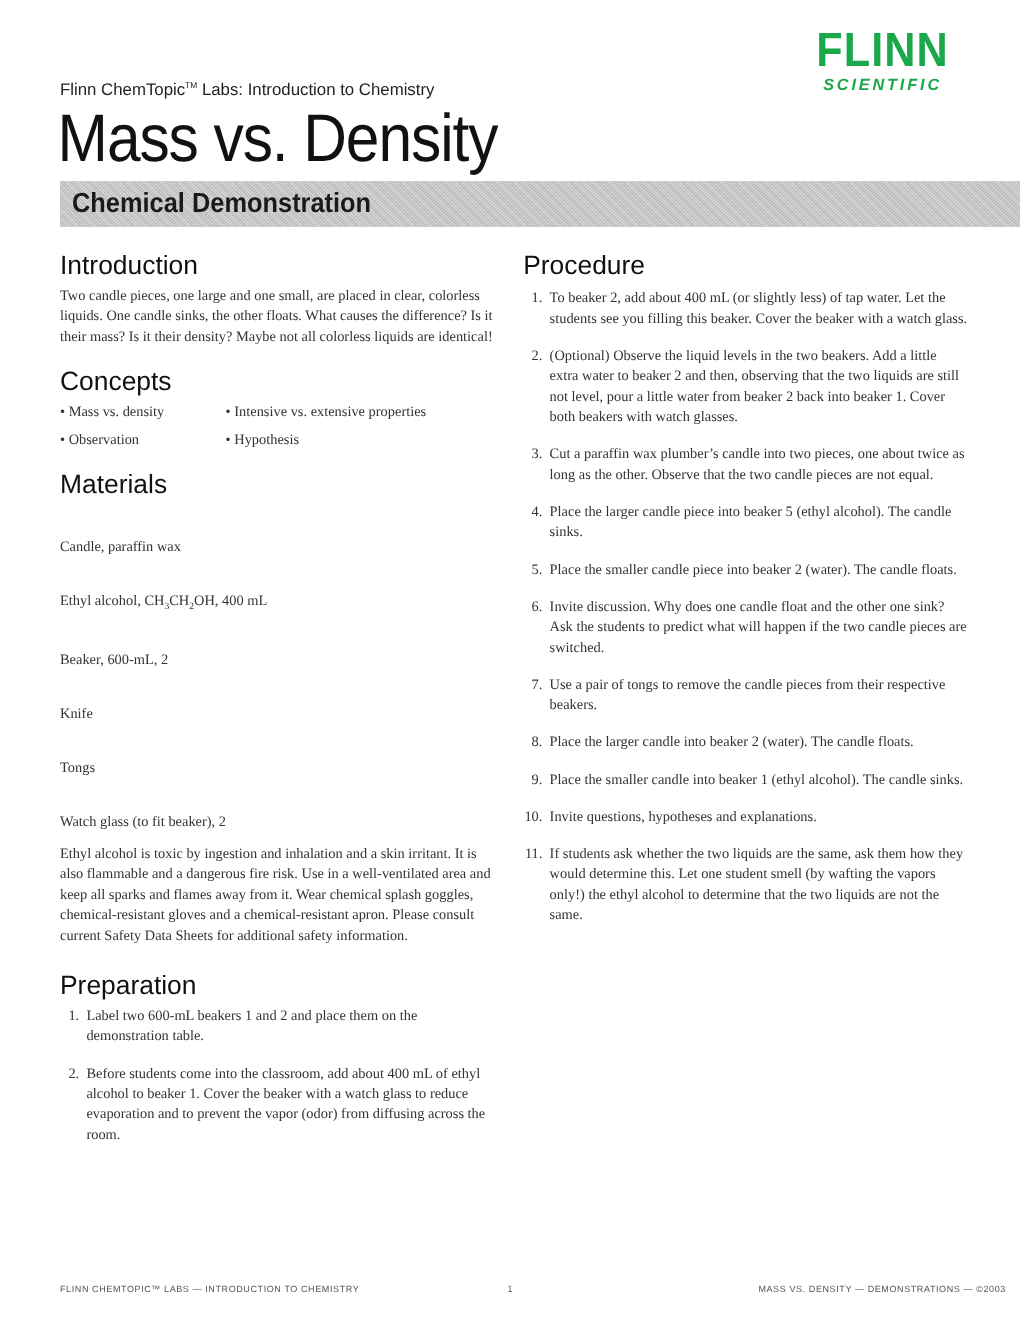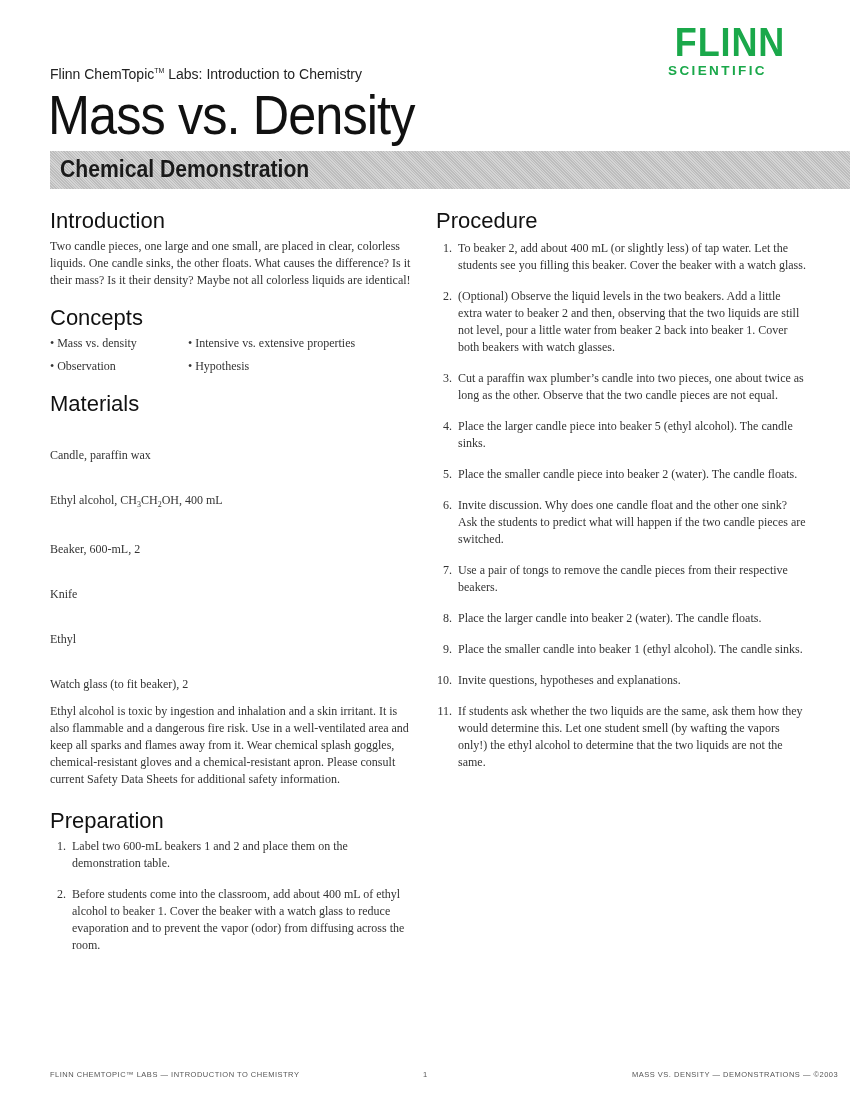--- a/index.html
+++ b/index.html
@@ -1,21 +1,21 @@
 <!DOCTYPE html>
 <html><head>
 <meta charset="utf-8">
 <style>
   html, body { margin: 0; padding: 0; background: #ffffff; }
   body { width: 850px; height: 1100px; position: relative; overflow: hidden; color: #111; }
   .sans { font-family: "Liberation Sans", "DejaVu Sans", sans-serif; }
 
-  .logo { position: absolute; left: 668px; top: 24px; width: 135px; text-align: left; color: #1aa84a; }
+  .logo { position: absolute; left: 668px; top: 24px; width: 135px; text-align: center; color: #1aa84a; }
   .logo-top { font-family: "Liberation Sans", sans-serif; font-weight: bold; font-size: 40px; line-height: 36px; letter-spacing: 1px; transform: scaleX(0.9); }
-  .logo-bottom { font-family: "Liberation Sans", sans-serif; font-weight: bold; font-size: 13.5px; letter-spacing: 2.4px; margin-top: 3px; }
+  .logo-bottom { font-family: "Liberation Sans", sans-serif; font-weight: bold; font-size: 13.5px; letter-spacing: 2.4px; margin-top: 3px; font-style: italic; }
 
   .series { position: absolute; left: 50px; top: 66px; font-size: 14px; color: #222; }
   .series sup { font-size: 7px; }
   .title { position: absolute; left: 48px; top: 82px; font-size: 56px; font-weight: normal; letter-spacing: -1px; color: #111; transform: scaleX(0.9); transform-origin: left; }
 
   .band { position: absolute; left: 50px; top: 151px; width: 816px; height: 38px; background: #c9c9c9;
           background-image: repeating-linear-gradient(45deg, #bdbdbd 0 1px, #d4d4d4 1px 2px); }
   .band span { position: absolute; left: 10px; top: 5px; font-size: 23px; font-weight: bold; color: #1a1a1a; transform: scaleX(0.92); transform-origin: left; }
 
   .col { position: absolute; top: 206px; }
@@ -71,21 +71,21 @@
       <div class="line">Hypothesis</div>
     </div>
   </section>
 
   <section class="sec materials">
     <h2>Materials</h2>
     <div class="line">Candle, paraffin wax</div>
     <div class="line"><span>Ethyl alcohol, CH</span><sub>3</sub><span>CH</span><sub>2</sub><span>OH, 400 mL</span></div>
     <div class="line">Beaker, 600-mL, 2</div>
     <div class="line">Knife</div>
-    <div class="line">Ethyl</div>
+    <div class="line">Tongs</div>
     <div class="line">Watch glass (to fit beaker), 2</div>
   </section>
 
   <section class="sec" style="margin-top:10px;">
     <p>Ethyl alcohol is toxic by ingestion and inhalation and a skin irritant. It is also flammable and a dangerous fire risk. Use in a well-ventilated area and keep all sparks and flames away from it. Wear chemical splash goggles, chemical-resistant gloves and a chemical-resistant apron. Please consult current Safety Data Sheets for additional safety information.</p>
   </section>
 
   <section class="sec" style="margin-top:18px;">
     <h2>Preparation</h2>
     <ol>

